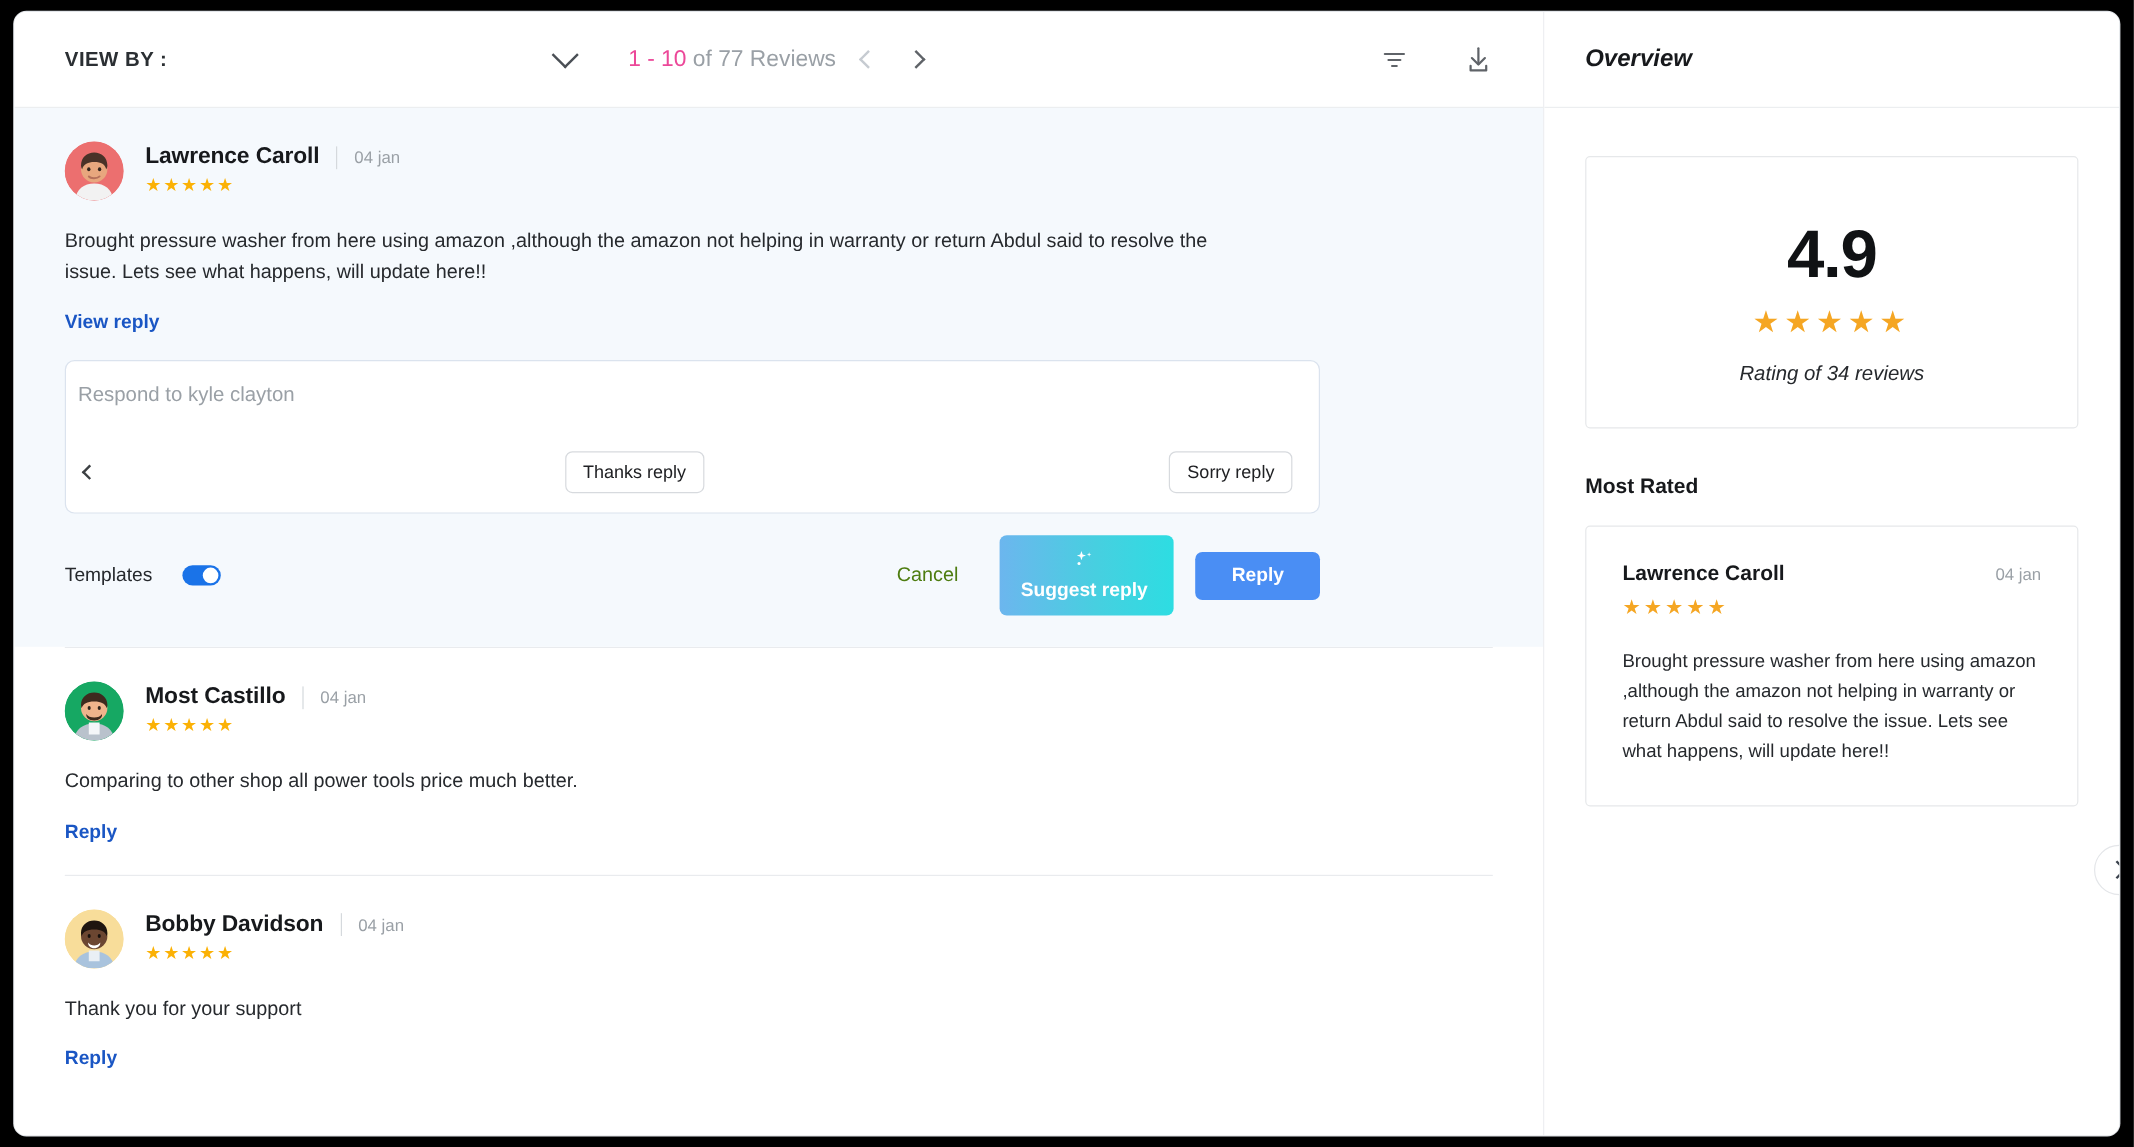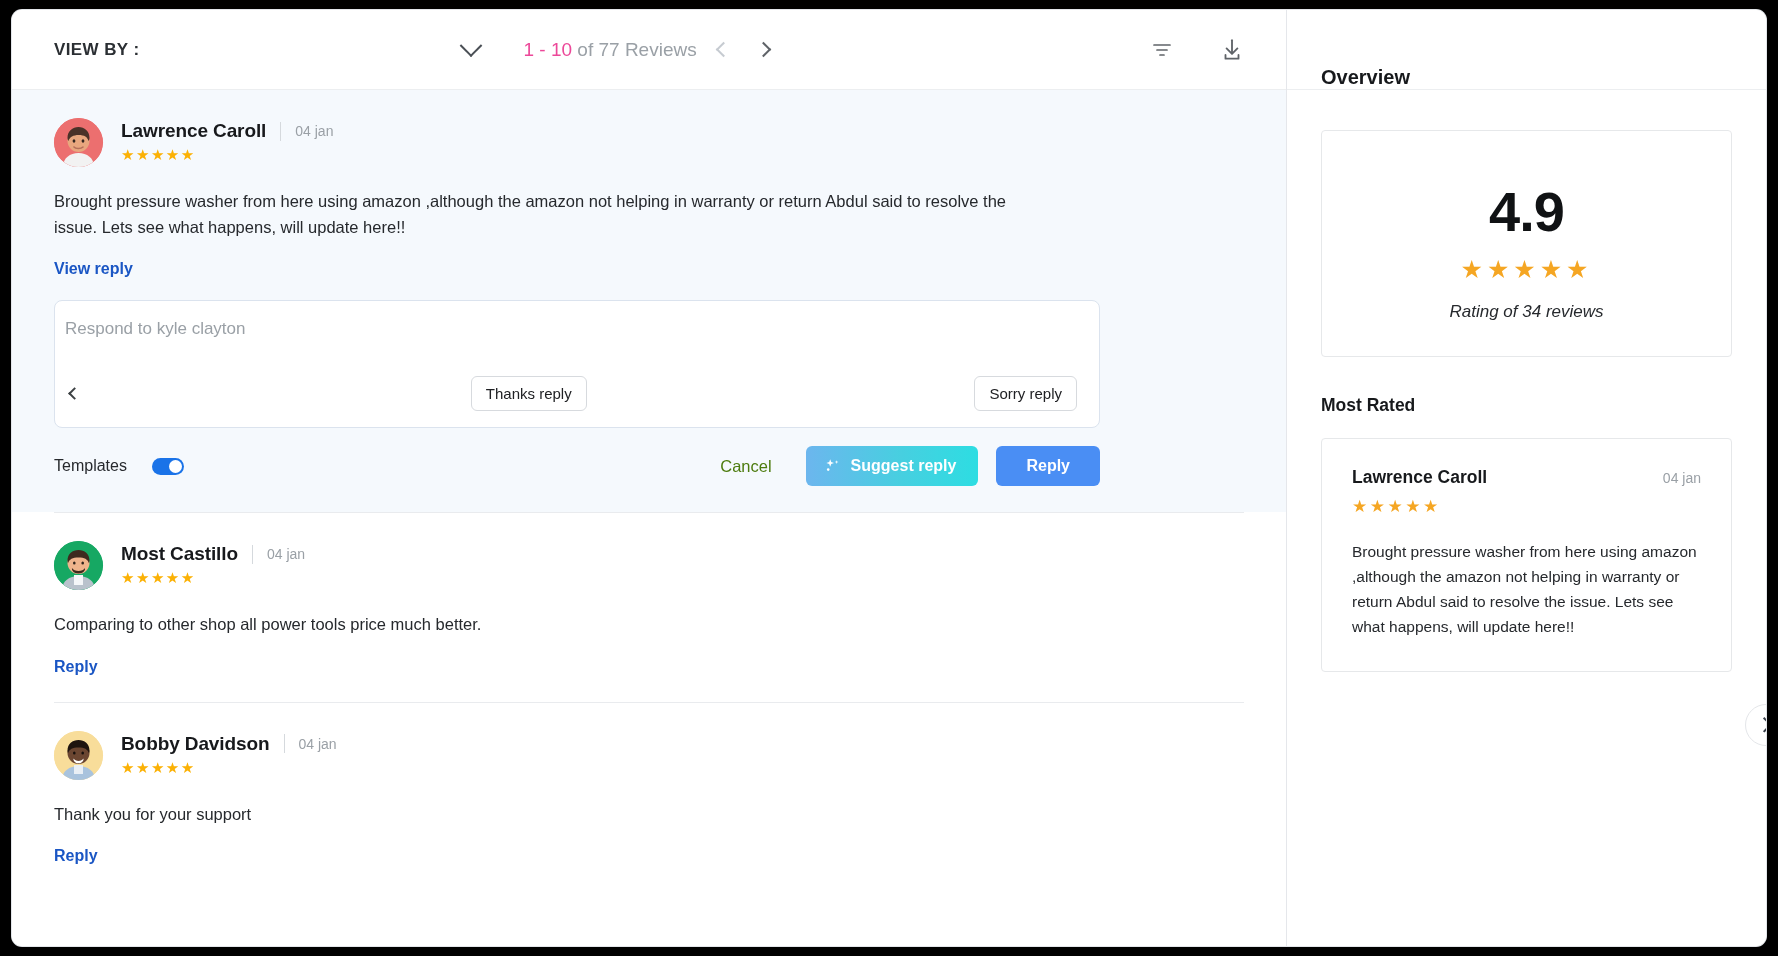--- a/index.html
+++ b/index.html
@@ -246,20 +246,21 @@
     border-radius: 6px;
     color: #fff;
     font-size: 16px;
     font-weight: 700;
     padding: 11px 22px 11px 18px;
     cursor: pointer;
     display: flex;
     align-items: center;
     gap: 9px;
     font-family: inherit;
+    flex-direction: column;
   }
   .btn-reply {
     margin-left: 18px;
     background: #4a8ef4;
     border: none;
     border-radius: 6px;
     color: #fff;
     font-size: 16px;
     font-weight: 700;
     padding: 11px 30px;
@@ -271,23 +272,24 @@
   .right-col {
     width: 479px;
     height: 100%;
     background: #fff;
     display: flex;
     flex-direction: column;
     position: relative;
   }
   .right-head {
     height: 80px; min-height: 80px;
-    display: flex; align-items: flex-end;
+    display: flex; align-items: center;
     padding: 0 34px;
     border-bottom: 1px solid #eceef0;
+    font-style: italic;
   }
   .right-title { font-size: 20px; font-weight: 700; color: #17191c; }
   .right-body { padding: 40px 34px 0 34px; flex: 1; overflow: hidden; }
 
   .card {
     border: 1px solid #e6e8ea;
     border-radius: 4px;
     background: #fff;
   }
   .overall-card { padding: 36px 0 34px 0; text-align: center; }

